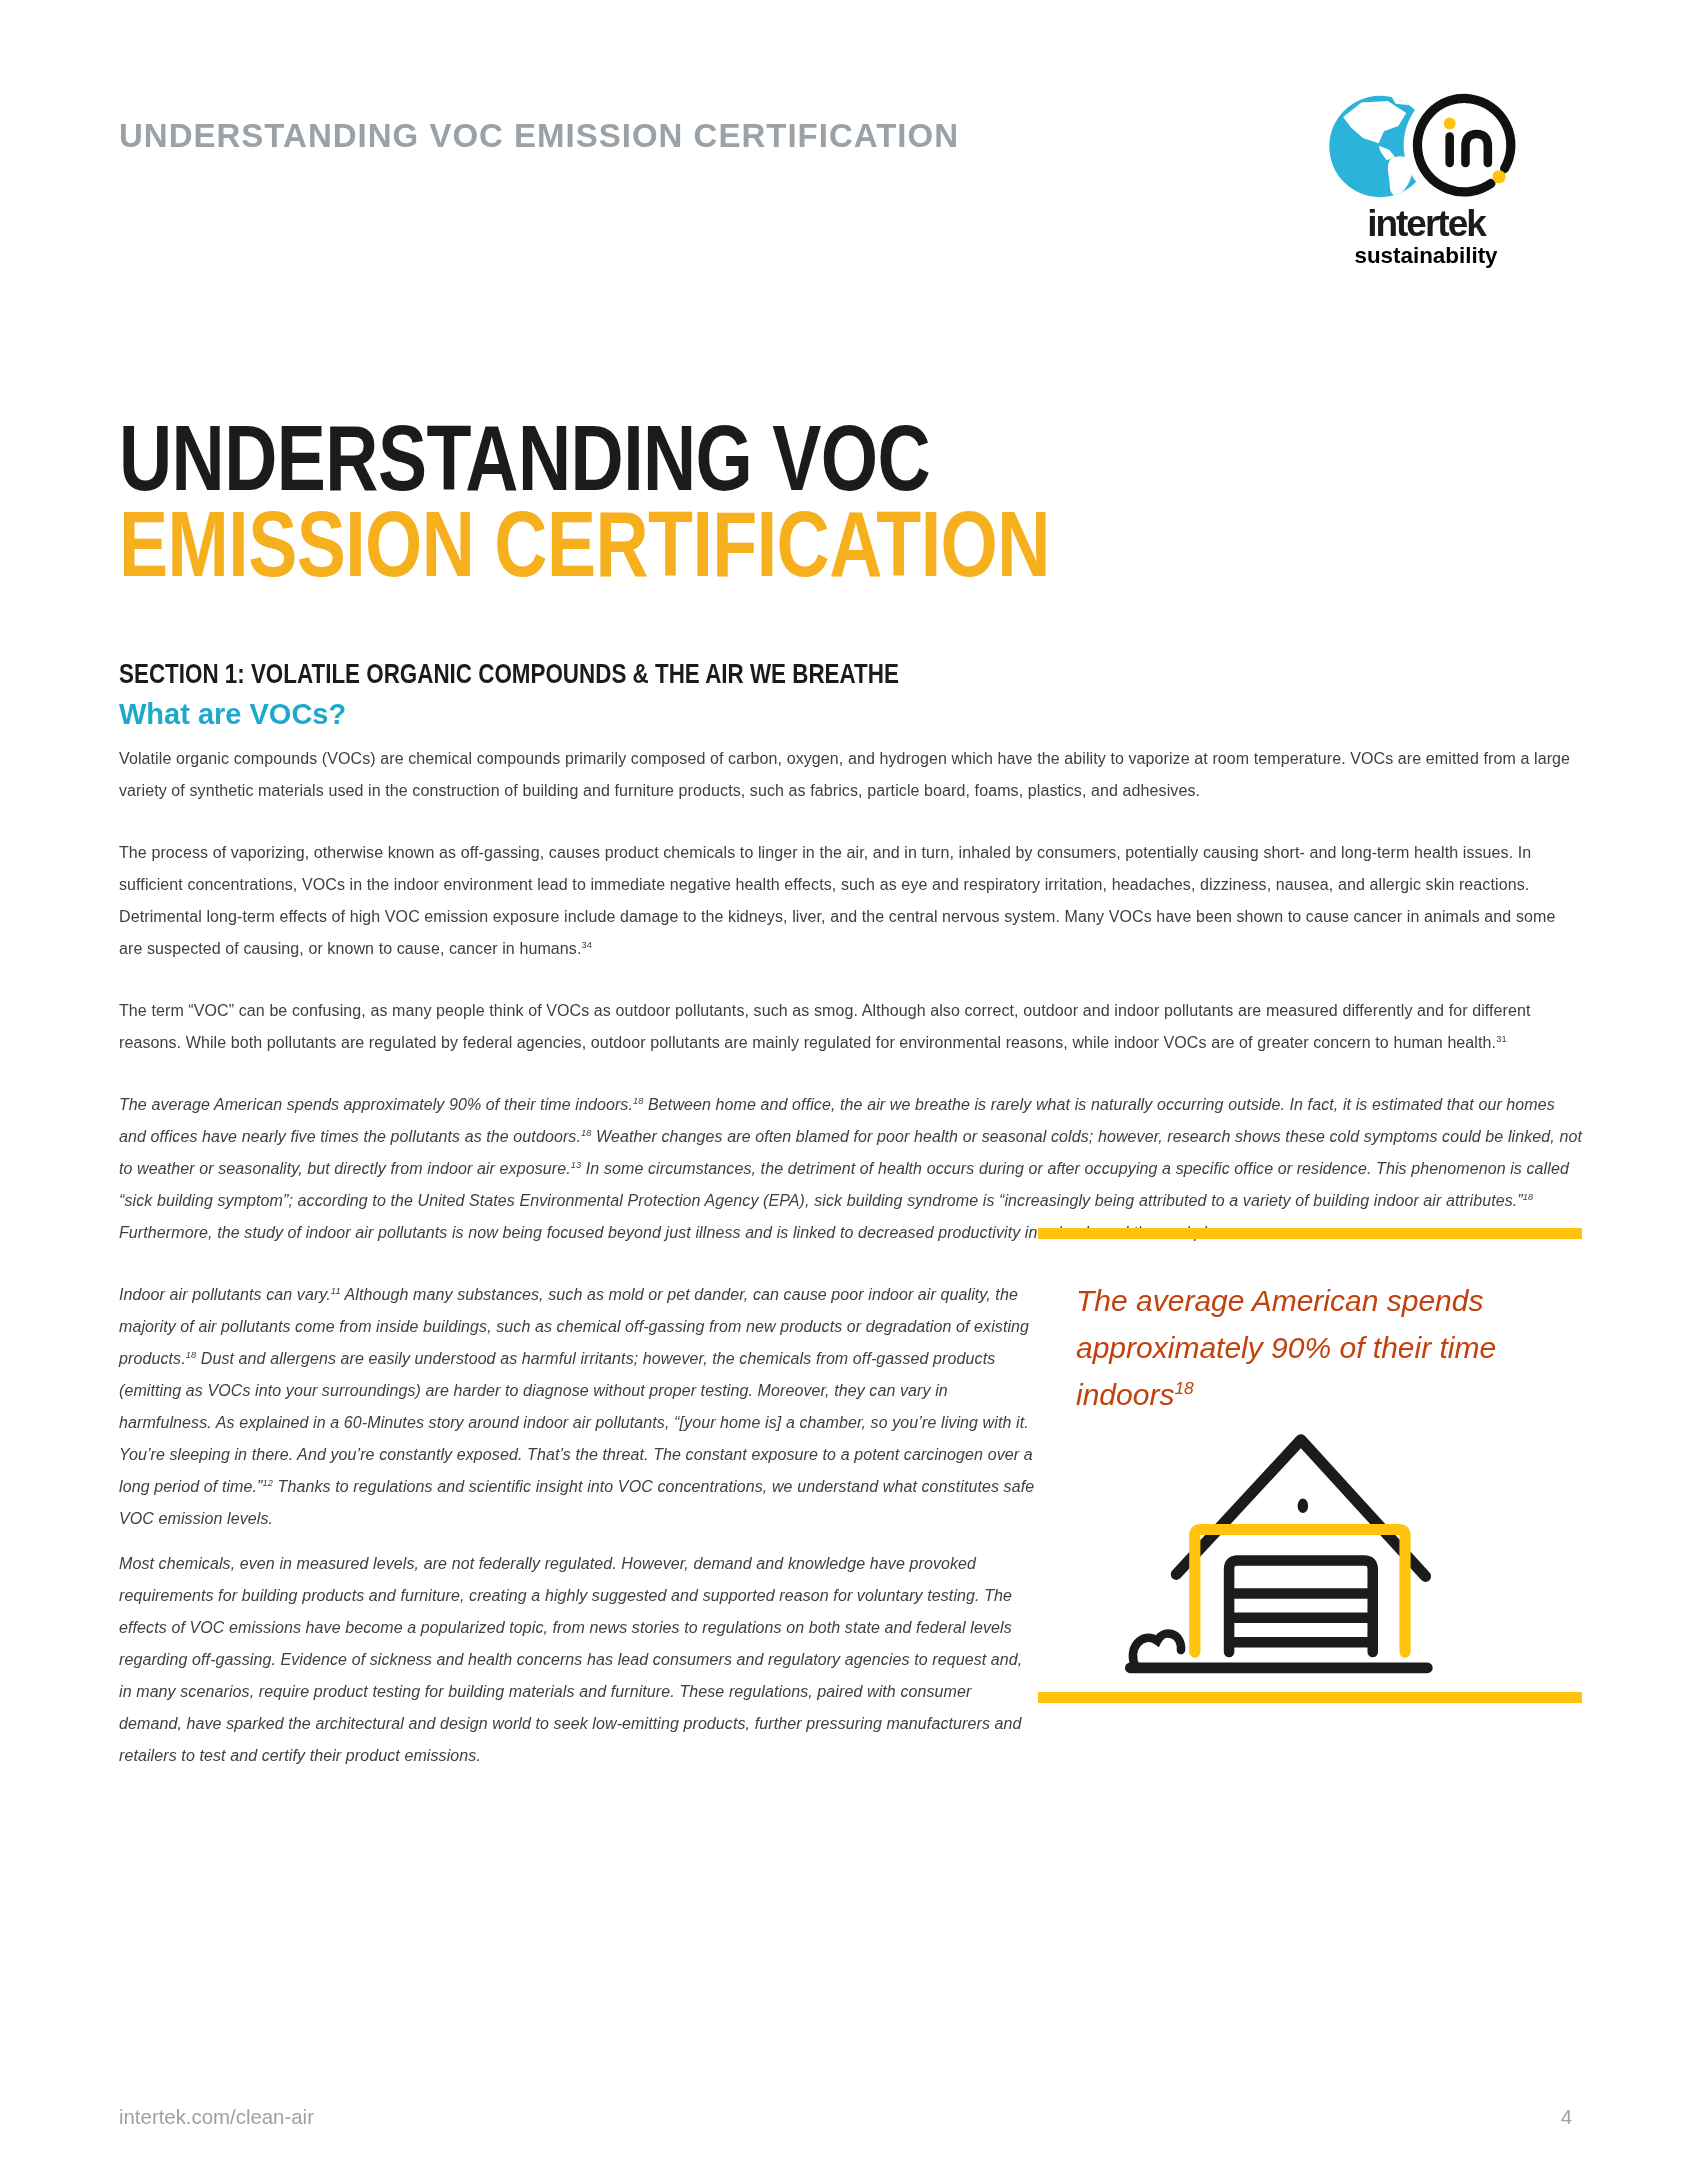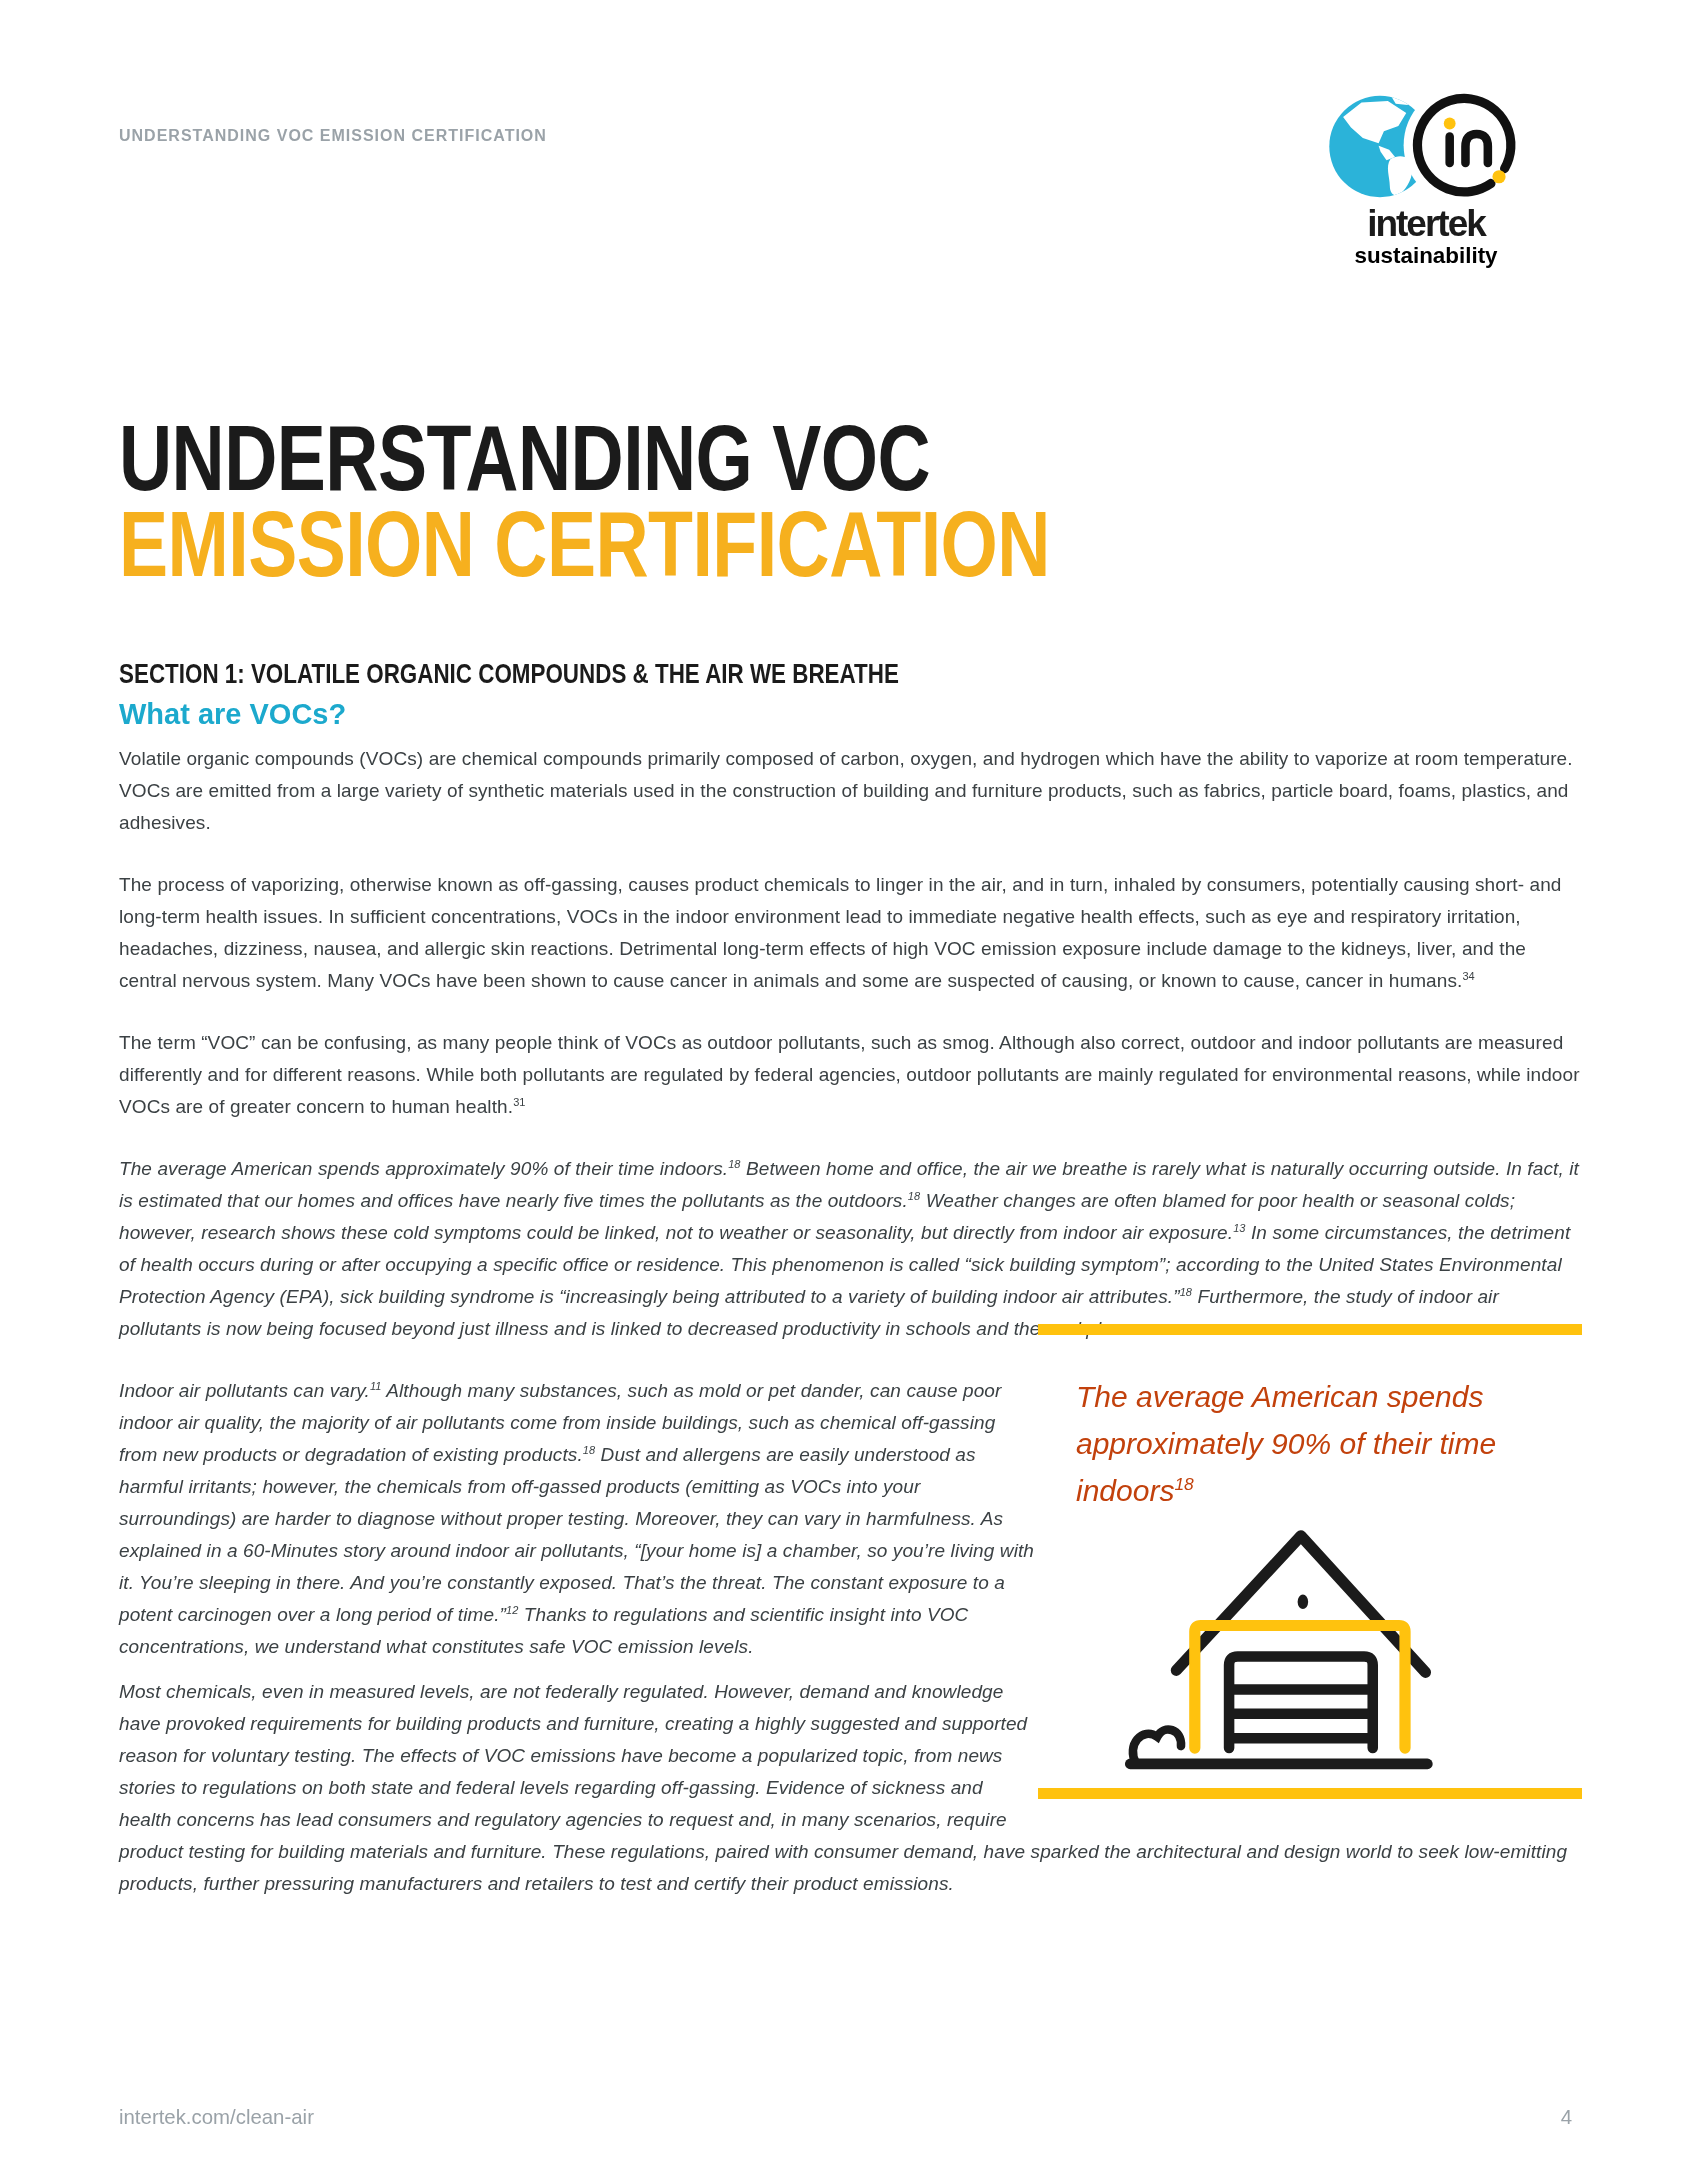--- a/index.html
+++ b/index.html
@@ -8,21 +8,21 @@
     width:1681px;height:2183px;
     background:#ffffff;
     font-family:"Liberation Sans",sans-serif;
     box-sizing:border-box;
     padding:0 99px 0 119px;
     overflow:hidden;
     color:#3B4144;
   }
   .runhead{
     margin:0;padding-top:121px;
-    font-size:16px;font-weight:bold;
+    font-size:33px;font-weight:bold;
     letter-spacing:1px;
     color:#9AA2A8;
     line-height:30px;
   }
   .logo{
     position:absolute;top:84px;right:153px;width:204px;
     text-align:center;
   }
   .logo-word{
     font-size:37px;font-weight:bold;color:#1B1B1B;
@@ -45,21 +45,21 @@
     margin:70px 0 0 0;
     font-size:28px;line-height:33px;font-weight:bold;color:#1B1B1B;
     transform:scaleX(0.8);transform-origin:0 0;white-space:nowrap;
   }
   h3.cyan-h{
     font-size:29px;line-height:34px;font-weight:bold;color:#1CA9CD;
     margin:6.6px 0 10.6px 0;
   }
   h3.cyan-h.why{margin:28px 0 9.2px 0;}
   p.body-p{
-    font-size:19px;line-height:32px;margin:12px 0 30px 0;
+    font-size:16px;line-height:32px;margin:12px 0 30px 0;
     color:#3B4144;letter-spacing:0.1px;
   }
   p.body-p sup, .callout-text sup{
     font-size:58%;line-height:0;vertical-align:super;
   }
   .flow{position:relative;font-style:italic;}
   .flow p.body-p.p-last{margin-top:-17px;}
   aside.callout{
     float:right;
     width:544px;height:475px;

